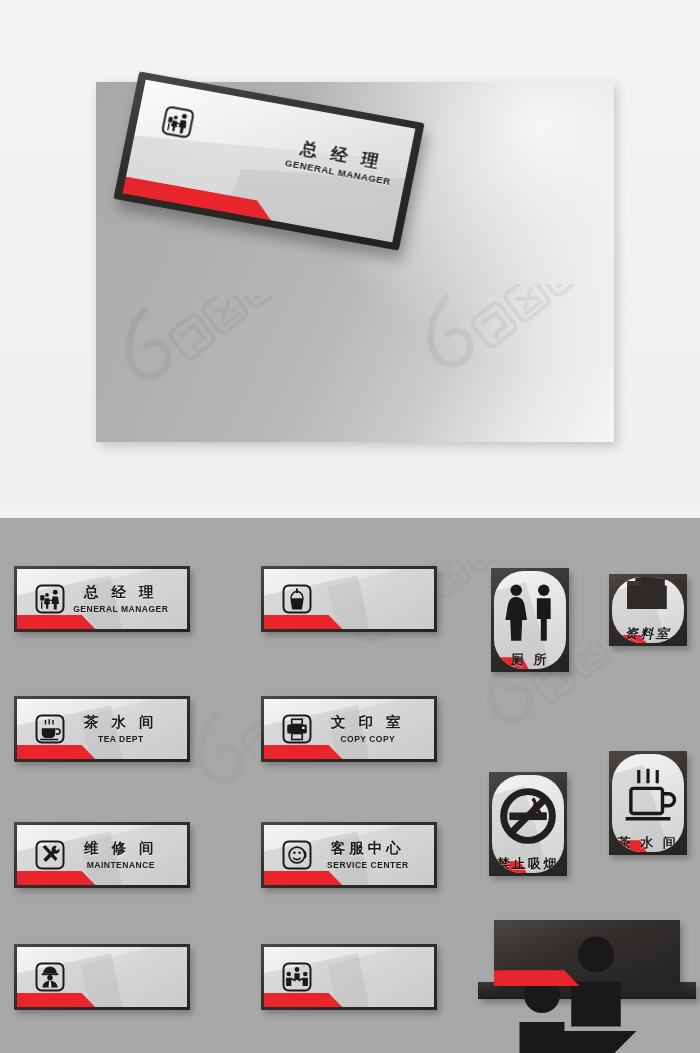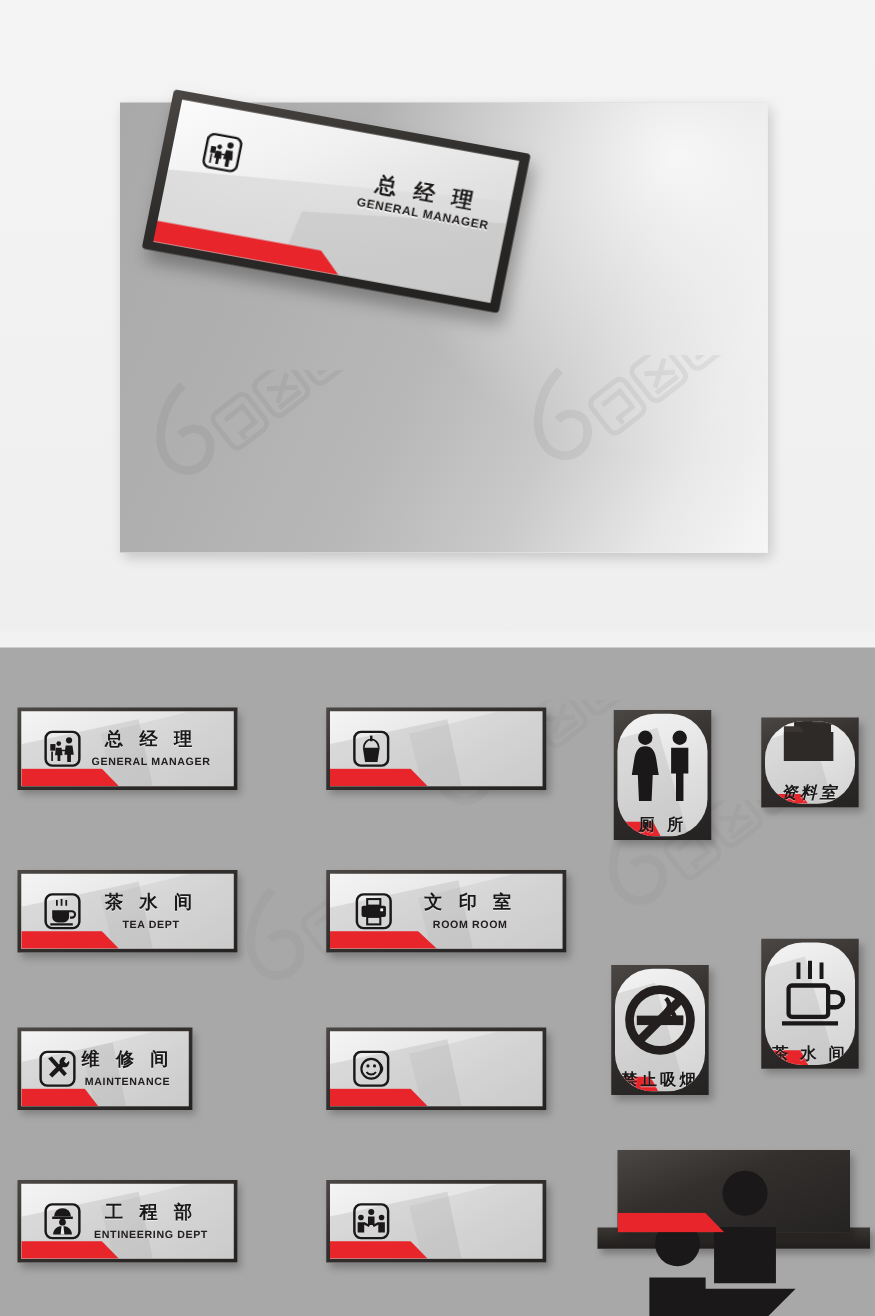--- a/index.html
+++ b/index.html
@@ -340,41 +340,41 @@
     <path d="M7 34h24" stroke="#1a1818" stroke-width="2.2"></path>
     <path d="M14 8v6M19 7v7M24 8v6" stroke="#1a1818" stroke-width="1.9" fill="none"></path>
           </svg>
         </div>
         <div class="labels">
           <div class="cn">茶 水 间</div>
           <div class="en">TEA DEPT</div>
         </div>
       </div>
     </div>
-    <div class="sign-h" style="left: 261px; top: 696px; width: 192px; height: 66px;">
+    <div class="sign-h" style="left: 261px; top: 696px; width: 176px; height: 66px;">
       <div class="face">
         <div class="sw-a"></div>
         <div class="sw-b"></div>
         <div class="red-band"></div>
         <div class="icon-box">
           <svg class="ic" viewBox="0 0 40 40" xmlns="http://www.w3.org/2000/svg">
     <rect x="2" y="2" width="36" height="36" rx="7" fill="none" stroke="#1a1818" stroke-width="2.6"></rect>
     <rect x="13" y="7" width="14" height="7" fill="none" stroke="#1a1818" stroke-width="2.2"></rect>
     <rect x="7" y="14" width="26" height="12" rx="2" fill="#1a1818"></rect>
     <rect x="13" y="26" width="14" height="8" fill="none" stroke="#1a1818" stroke-width="2.2"></rect>
     <rect x="27" y="17" width="3" height="3" fill="#fff"></rect>
           </svg>
         </div>
         <div class="labels">
           <div class="cn">文 印 室</div>
-          <div class="en">ROOM ROOM</div>
-        </div>
-      </div>
-    </div>
-    <div class="sign-h" style="left: 14px; top: 822px; width: 140px; height: 66px;">
+          <div class="en">COPY COPY</div>
+        </div>
+      </div>
+    </div>
+    <div class="sign-h" style="left: 14px; top: 822px; width: 176px; height: 66px;">
       <div class="face">
         <div class="sw-a"></div>
         <div class="sw-b"></div>
         <div class="red-band"></div>
         <div class="icon-box">
           <svg class="ic" viewBox="0 0 40 40" xmlns="http://www.w3.org/2000/svg">
     <rect x="2" y="2" width="36" height="36" rx="7" fill="none" stroke="#1a1818" stroke-width="2.6"></rect>
     <path d="M10 9l4-2 16 18-3 3z" fill="#1a1818"></path>
     <path d="M29 8a5 5 0 0 0-6.6 6.3L11 26l3.4 3.4L26 18a5 5 0 0 0 6.3-6.6l-3 3-2.4-2.4z" fill="#1a1818"></path>
           </svg>
@@ -393,40 +393,40 @@
         <div class="icon-box">
           <svg class="ic" viewBox="0 0 40 40" xmlns="http://www.w3.org/2000/svg">
     <rect x="2" y="2" width="36" height="36" rx="7" fill="none" stroke="#1a1818" stroke-width="2.6"></rect>
     <circle cx="20" cy="20" r="10.5" fill="none" stroke="#1a1818" stroke-width="2.3"></circle>
     <circle cx="16.5" cy="17" r="1.7" fill="#1a1818"></circle>
     <circle cx="23.5" cy="17" r="1.7" fill="#1a1818"></circle>
     <path d="M15 23.5a6 6 0 0 0 10 0" fill="none" stroke="#1a1818" stroke-width="2.1"></path>
     <path d="M28.5 14c3.6 2 4.4 7.5 1 10.6" fill="none" stroke="#1a1818" stroke-width="2.3"></path>
           </svg>
         </div>
+        <div class="labels">
+          <div class="cn">客服中心</div>
+          <div class="en">SERVICE CENTER</div>
+        </div>
       </div>
     </div>
     <div class="sign-h" style="left: 14px; top: 944px; width: 176px; height: 66px;">
       <div class="face">
         <div class="sw-a"></div>
         <div class="sw-b"></div>
         <div class="red-band"></div>
         <div class="icon-box">
           <svg class="ic" viewBox="0 0 40 40" xmlns="http://www.w3.org/2000/svg">
     <rect x="2" y="2" width="36" height="36" rx="7" fill="none" stroke="#1a1818" stroke-width="2.6"></rect>
     <path d="M11 15a9 9 0 0 1 18 0z" fill="#1a1818"></path>
     <rect x="9" y="15" width="22" height="2.6" fill="#1a1818"></rect>
     <circle cx="20" cy="21" r="3.6" fill="#1a1818"></circle>
     <path d="M10 34c0-5.5 4.5-9 10-9s10 3.5 10 9z" fill="#1a1818"></path>
     <path d="M19 25h2l1 9h-4z" fill="#eaeaea"></path>
           </svg>
-        </div>
-        <div class="labels">
-          <div class="cn">工 程 部</div>
-          <div class="en">ENTINEERING DEPT</div>
         </div>
       </div>
     </div>
     <div class="sign-h" style="left: 261px; top: 944px; width: 176px; height: 66px;">
       <div class="face">
         <div class="sw-a"></div>
         <div class="sw-b"></div>
         <div class="red-band"></div>
         <div class="icon-box">
           <svg class="ic" viewBox="0 0 40 40" xmlns="http://www.w3.org/2000/svg">

